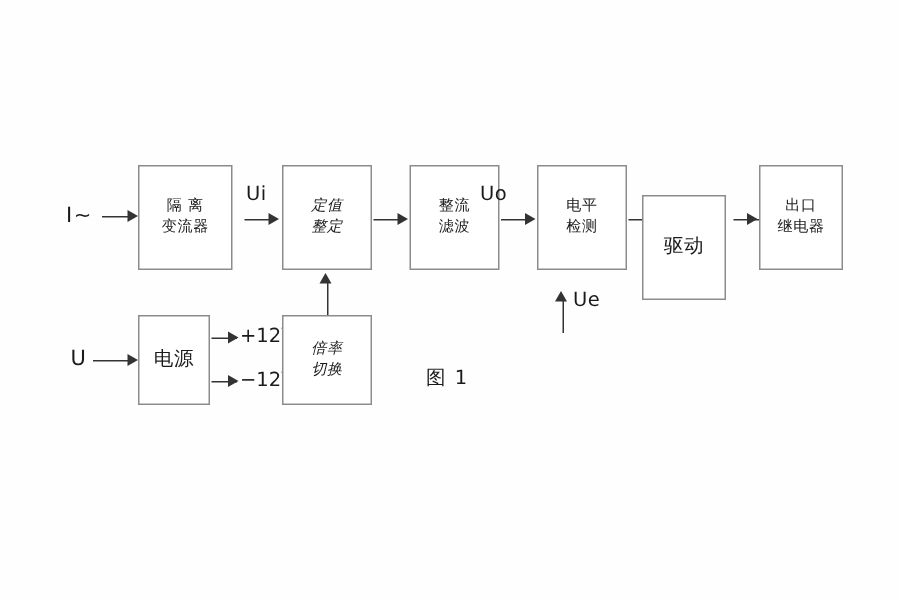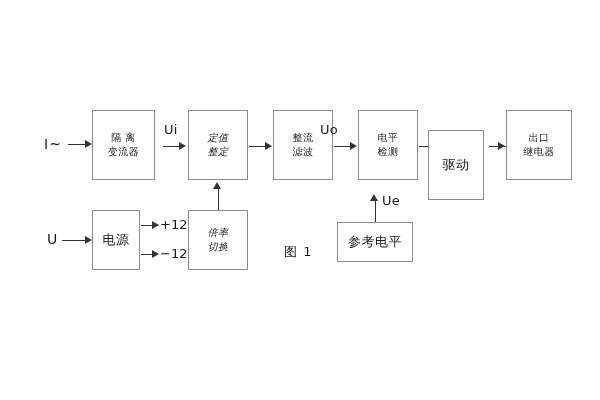--- a/index.html
+++ b/index.html
@@ -112,21 +112,21 @@
   <div class="hline" style="left:419px; top:146px; width:17px;"></div>
   <div class="arrowR" style="left:435px; top:141.5px;"></div>
 
   <div class="block single" style="left:428px; top:98px; width:56px; height:70px;margin-top:32px;">
     <span class="ln">驱动</span>
   </div>
 
   <div class="hline" style="left:489px; top:146px; width:17px;"></div>
   <div class="arrowR" style="left:498px; top:141.5px;"></div>
 
-  <div class="block" style="left:506px; top:110px; width:66px; height:70px;">
+  <div class="block" style="left:506px; top:110px; width:56px; height:70px;">
     <span class="ln">出口</span>
     <span class="ln">继电器</span>
   </div>
 
   <div class="label inp" style="left:47px; top:231px;">U</div>
   <div class="hline" style="left:62px; top:240px; width:24px;"></div>
   <div class="arrowR" style="left:85px; top:235.5px;"></div>
 
   <div class="block single" style="left:92px; top:210px; width:48px; height:60px;">
     <span class="ln">电源</span>
@@ -143,21 +143,18 @@
   <div class="block" style="left:188px; top:210px; width:60px; height:60px;font-style:italic;">
     <span class="ln">倍率</span>
     <span class="ln">切换</span>
   </div>
 
   <div class="vline" style="left:217.5px; top:188px; height:22px;"></div>
   <div class="arrowU" style="left:213px; top:182px;"></div>
 
   <div class="label caption" style="left:284px; top:243px;">图 1</div>
 
-  <div class="block single" style="left:337px; top:222px; width:76px; height:40px;">
-    <span class="ln">参考电平</span>
-  </div>
 
   <div class="vline" style="left:374.5px; top:200px; height:22px;"></div>
   <div class="arrowU" style="left:370px; top:194px;"></div>
   <div class="label sig" style="left:382px; top:193px;">Ue</div>
 
 </div>
 
 </body></html>

